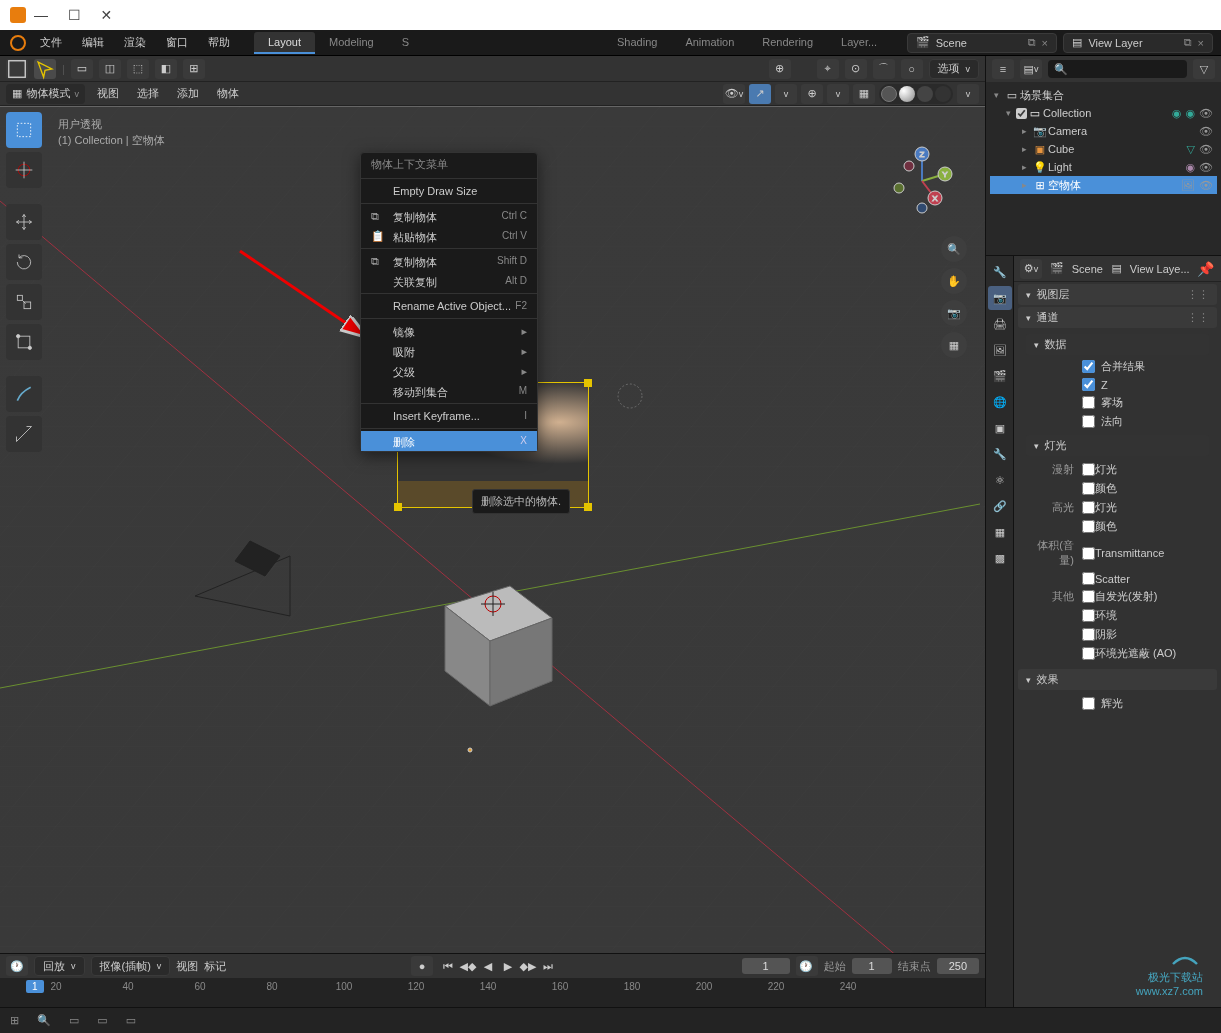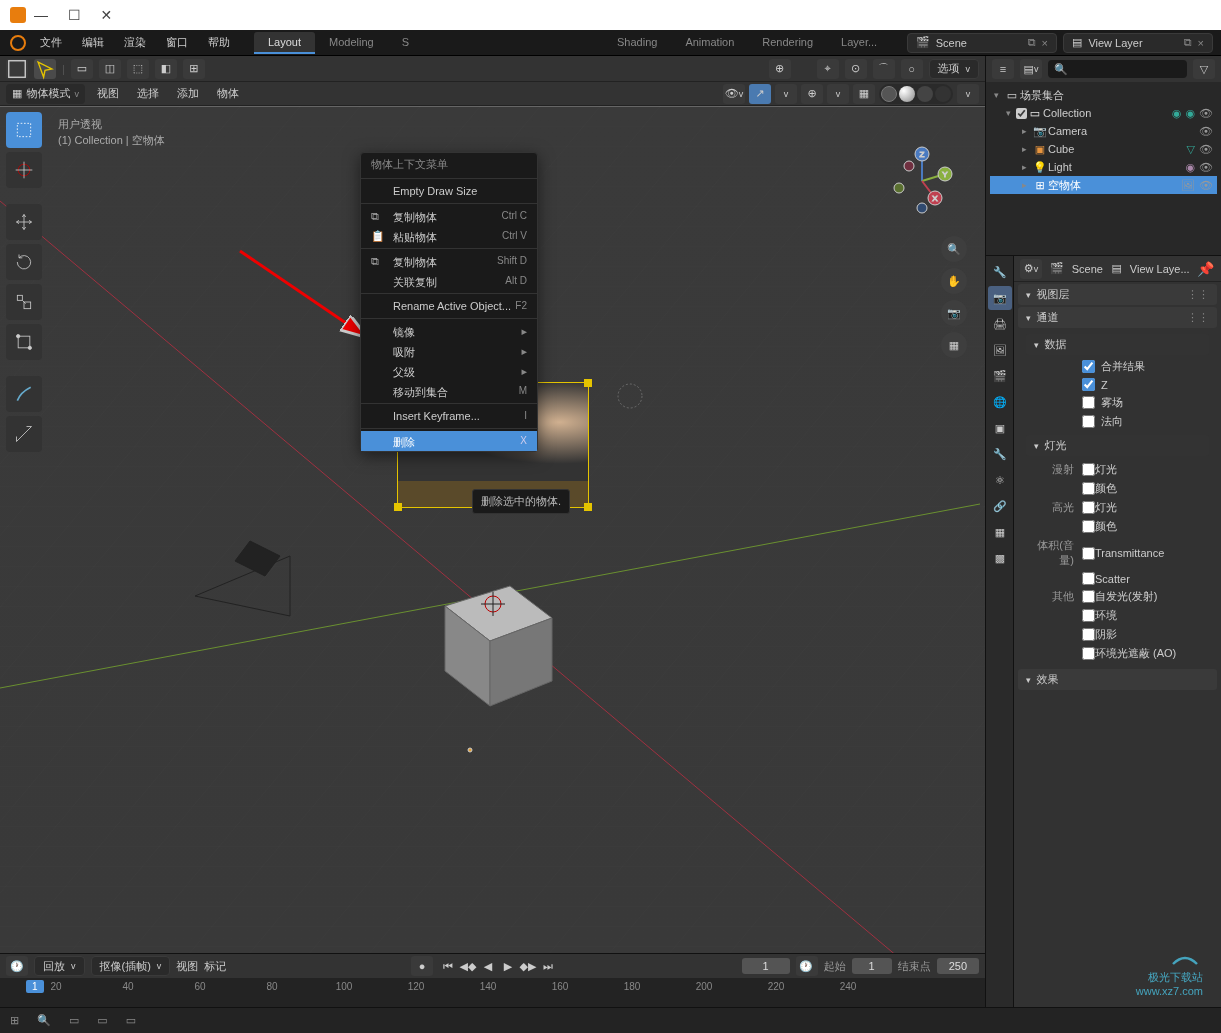--- a/index.html
+++ b/index.html
@@ -653,20 +653,27 @@
                 <input type="checkbox" style=""> 
                 <span>环境光遮蔽 (AO)</span>
               </div>
           </div>
         </div>
         <div class="panel-section">
           <div class="panel-header">
               <span class="tri">▾</span>
               <span>效果</span>
             </div>
+          <div class="panel-body">
+            <div class="check-row">
+                <span style="width:50px"></span>
+                <input type="checkbox" style="">
+                <span>辉光</span>
+              </div>
+          </div>
         </div>
       </div>
     </div>
   </div>
 </div>
 
 <div class="watermark">
   <svg class="wm-logo" viewBox="0 0 40 20">
       <path d="M5 15 Q20 0 35 15" stroke="#4ac0e0" stroke-width="3" fill="none"></path>
     </svg>

